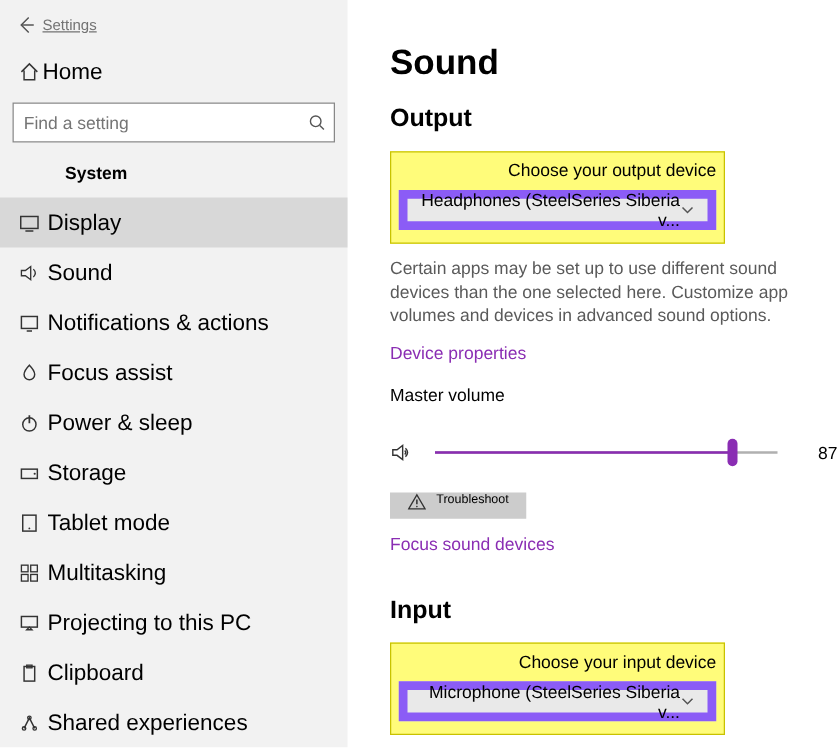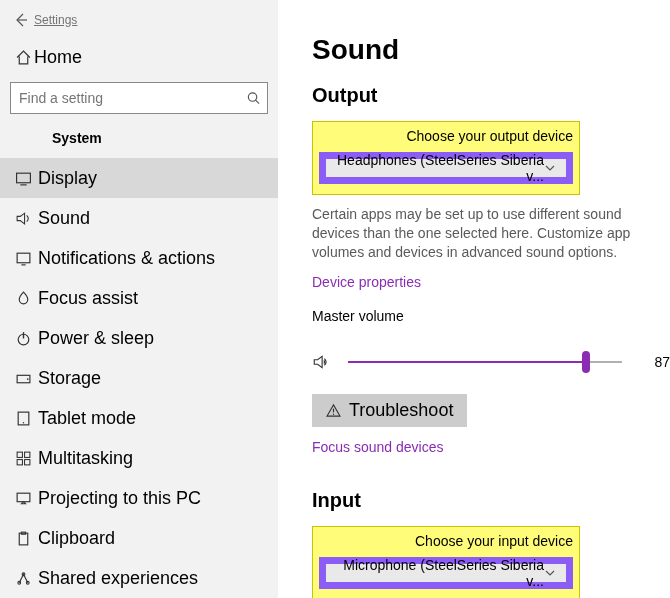--- a/index.html
+++ b/index.html
@@ -159,25 +159,25 @@
   }
   .slider-thumb {
     position: absolute; top: 50%; transform: translate(-50%, -50%);
     width: 8px; height: 22px; border-radius: 4px; background: #8a2db3;
   }
   .slider-value { width: 34px; text-align: right; font-size: 14px; }
   .troubleshoot-btn {
     margin-top: 22px;
     background: #ccc;
     border: none;
-    height: 33px;
+    height: 21px;
     padding: 0 14px;
     display: inline-flex;
-    align-items: center;
-    font-size: 18px;
+    align-items: flex-start;
+    font-size: 10px;
     cursor: pointer;
   }
   .troubleshoot-btn .warn { margin-right: 8px; }
   .gap12 { height: 12px; }
   .gap18 { height: 18px; }
   .gap28 { height: 28px; }
   svg { display: block; }
 </style>
 </head>
 <body>

